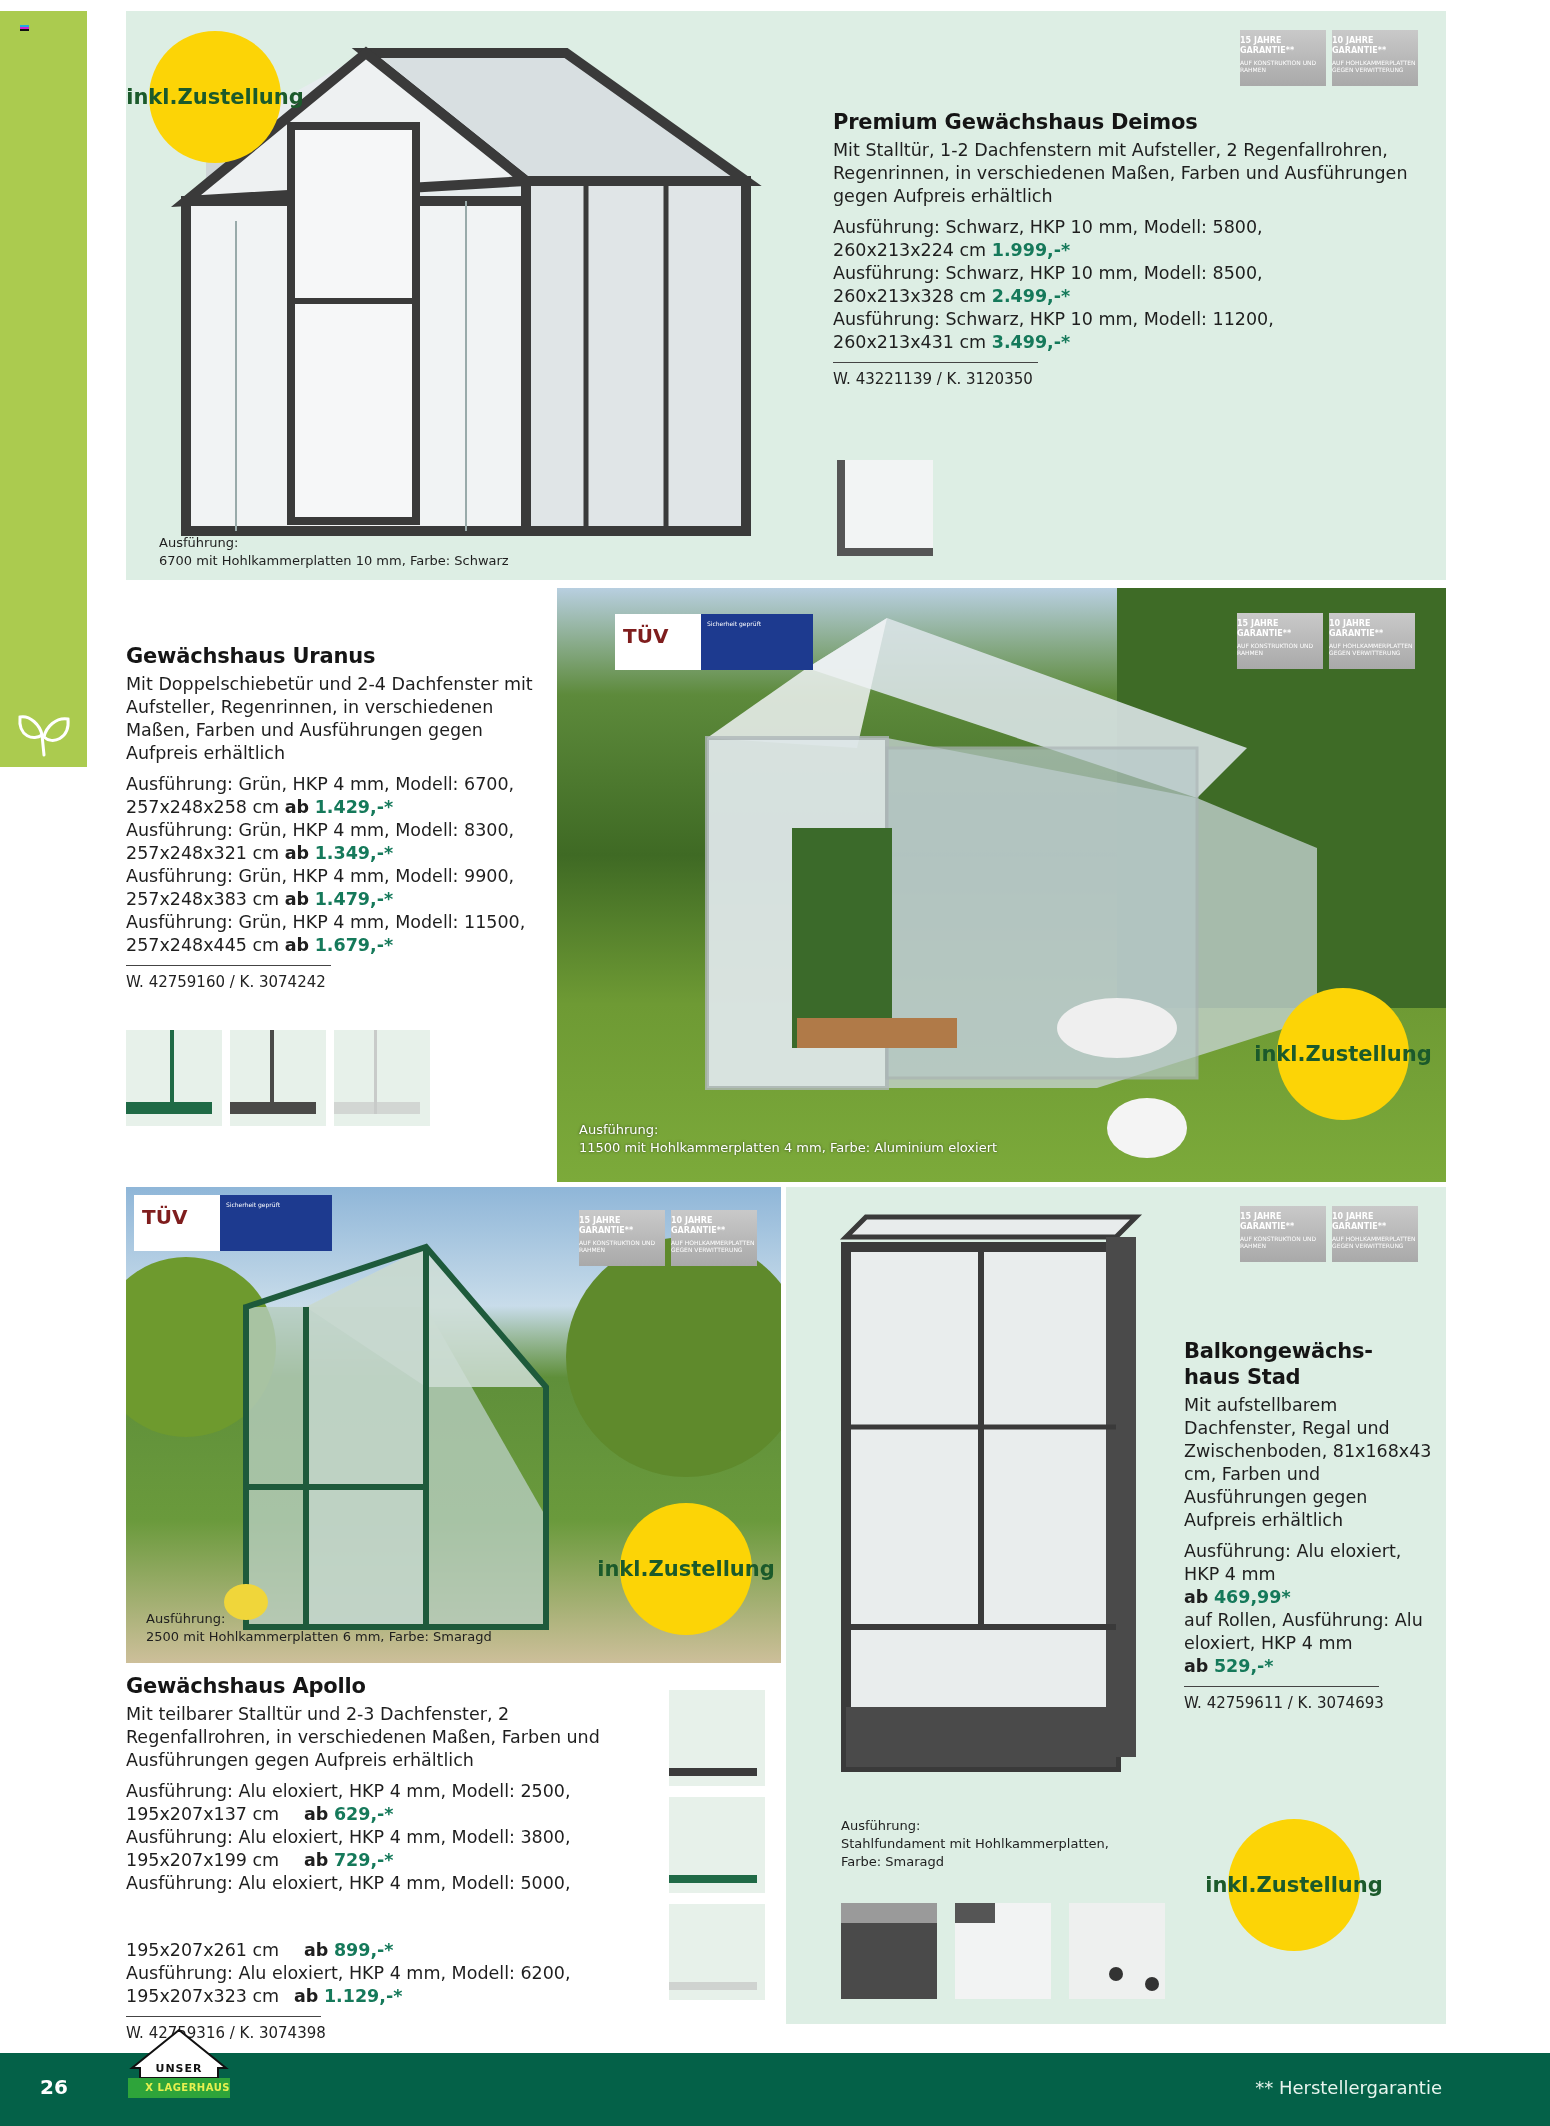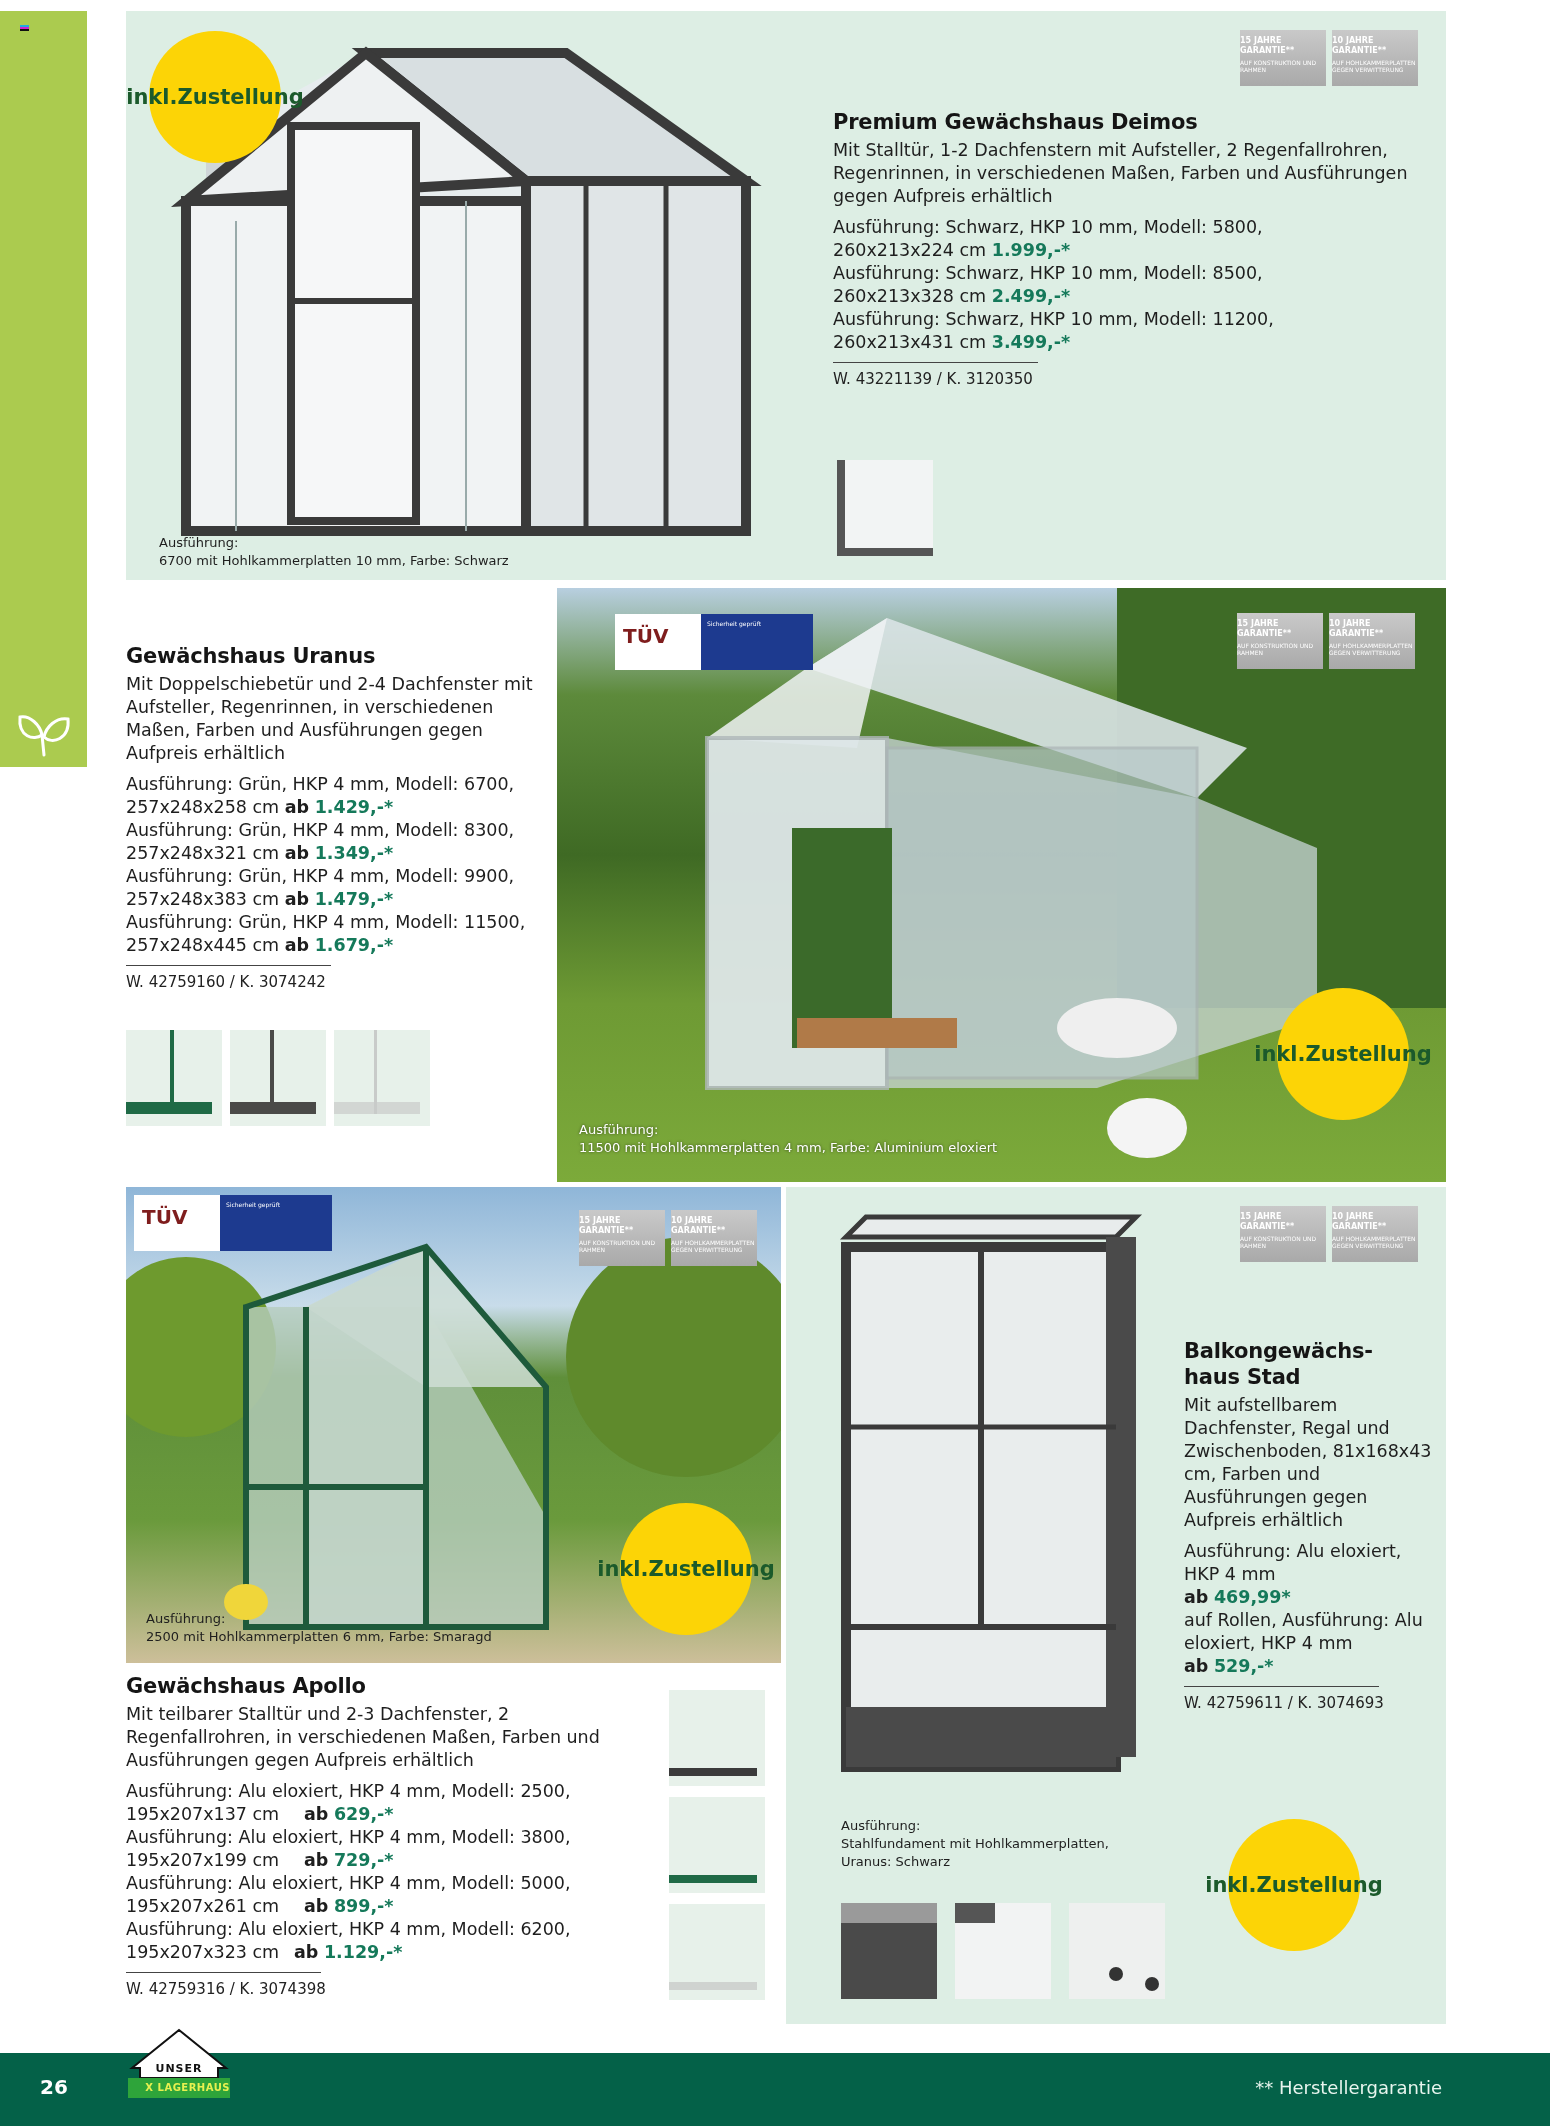--- a/index.html
+++ b/index.html
@@ -199,21 +199,21 @@
     <div>2500 mit Hohlkammerplatten 6 mm, Farbe: Smaragd</div>
   </div>
 </div>
 
 <div style="position:absolute; left:126px; top:1673px; width:530px;">
   <div class="title">Gewächshaus Apollo</div>
   <div class="desc" style="margin-top:4px;">Mit teilbarer Stalltür und 2-3 Dachfenster, 2 Regenfallrohren, in verschiedenen Maßen, Farben und Ausführungen gegen Aufpreis erhältlich</div>
   <div class="variants">
     <div class="variant"><div>Ausführung: Alu eloxiert, HKP 4 mm, Modell: 2500,</div><span style="display:inline-block; width:178px;">195x207x137 cm</span><span class="ab">ab</span> <span class="price">629,-*</span></div>
     <div class="variant"><div>Ausführung: Alu eloxiert, HKP 4 mm, Modell: 3800,</div><span style="display:inline-block; width:178px;">195x207x199 cm</span><span class="ab">ab</span> <span class="price">729,-*</span></div>
-    <div class="variant"><div>Ausführung: Alu eloxiert, HKP 4 mm, Modell: 5000,</div><span style="display:inline-block; width:178px;">195x207x261 cm</span><span class="ab">ab</span> <span class="price">899,-*</span></div>
+    <div class="variant"><div>Ausführung: Alu eloxiert, HKP 4 mm, Modell: 5000,</div><span style="display:inline-block; width:178px;margin-top:44px;">195x207x261 cm</span><span class="ab">ab</span> <span class="price">899,-*</span></div>
     <div class="variant"><div>Ausführung: Alu eloxiert, HKP 4 mm, Modell: 6200,</div><span style="display:inline-block; width:168px;">195x207x323 cm</span><span class="ab">ab</span> <span class="price">1.129,-*</span></div>
   </div>
   <div class="divider" style="width:195px;"></div>
   <div class="article">W. 42759316 / K. 3074398</div>
 </div>
 
 <div class="thumb" style="left:669px; top:1690px; width:96px; height:96px;">
     <div style="position:absolute; left:0; bottom:10px; width:88px; height:8px; background:#3b3b3b;"></div>
   </div>
 <div class="thumb" style="left:669px; top:1797px; width:96px; height:96px;">
@@ -249,21 +249,21 @@
       <div class="variant"><div>Ausführung: Alu eloxiert, HKP 4 mm</div><span class="ab">ab</span> <span class="price">469,99*</span></div>
       <div class="variant"><div>auf Rollen, Ausführung: Alu eloxiert, HKP 4 mm</div><span class="ab">ab</span> <span class="price">529,-*</span></div>
     </div>
     <div class="divider" style="width:195px;"></div>
     <div class="article">W. 42759611 / K. 3074693</div>
   </div>
 
   <div class="caption" style="left:55px; top:630px;">
     <div>Ausführung:</div>
     <div>Stahlfundament mit Hohlkammerplatten,</div>
-    <div>Uranus: Schwarz</div>
+    <div>Farbe: Smaragd</div>
   </div>
 
   <div class="badge" style="left:442px; top:632px;">
     <span>inkl.</span>
     <span>Zustellung</span>
   </div>
 
   <div class="thumb" style="left:55px; top:716px; background:#4a4a4a;">
       <div style="position:absolute; left:0; top:0; width:96px; height:20px; background:#9a9a9a;"></div>
     </div>

